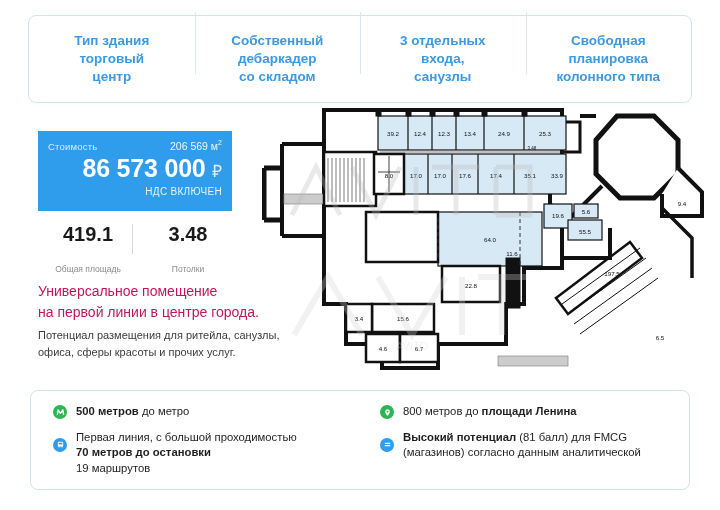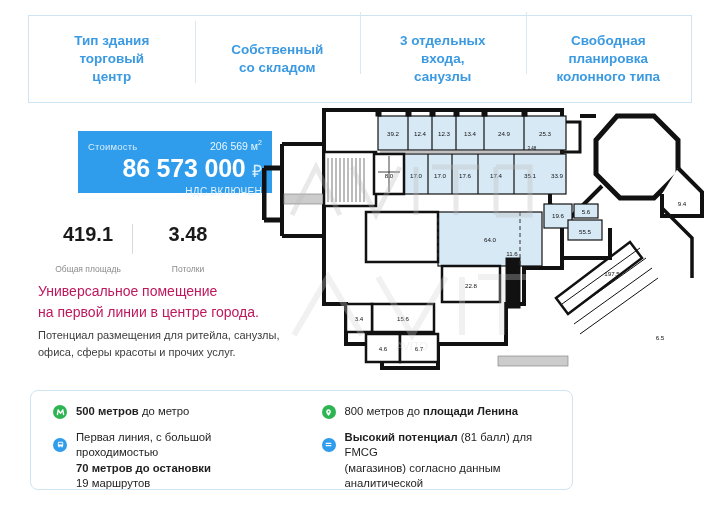--- a/index.html
+++ b/index.html
@@ -22,21 +22,21 @@
   }
 
   
   .feature-bar {
     position: absolute;
     left: 28px;
     top: 15px;
     width: 664px;
     height: 88px;
     border: 1px solid #cfe4f2;
-    border-radius: 0;
+    border-radius: 8px;
     background: #ffffff;
     display: flex;
     align-items: center;
     box-sizing: border-box;
   }
   .feature-cell {
     flex: 1 1 0;
     text-align: center;
     color: #3b9ae1;
     font-size: 13.5px;
@@ -55,26 +55,25 @@
     width: 1px;
     background: #d7e9f5;
   }
 
   
   .price-card {
     position: absolute;
     left: 38px;
     top: 131px;
     width: 194px;
-    height: 62px;
+    height: 80px;
     background: #2f9cec;
     box-sizing: border-box;
     padding: 6px 10px 4px 10px;
     color: #ffffff;
-    margin-left: 40px;
   }
   .price-row1 {
     display: flex;
     justify-content: space-between;
     align-items: baseline;
     line-height: 12px;
   }
   .price-label {
     font-size: 9.5px;
     color: #d8eefc;
@@ -184,21 +183,21 @@
     pointer-events: none;
     opacity: 0.30;
     text-align: right;
   }
 
   
   .info-panel {
     position: absolute;
     left: 30px;
     top: 390px;
-    width: 543px;
+    width: 660px;
     height: 100px;
     border: 1px solid #cfe4f2;
     border-radius: 8px;
     box-sizing: border-box;
     background: #ffffff;
     display: flex;
   }
   .info-col {
     flex: 1 1 0;
     padding: 13px 10px 0 22px;
@@ -248,20 +247,21 @@
 <div class="page">
 
   <div class="feature-bar">
     <div class="feature-cell">
       <div>Тип здания</div>
       <div>торговый</div>
       <div>центр</div>
     </div>
     <div class="feature-cell">
       <div>Собственный</div>
+      <div>дебаркадер</div>
       <div>со складом</div>
     </div>
     <div class="feature-cell">
       <div>3 отдельных</div>
       <div>входа,</div>
       <div>санузлы</div>
     </div>
     <div class="feature-cell">
       <div>Свободная</div>
       <div>планировка</div>

